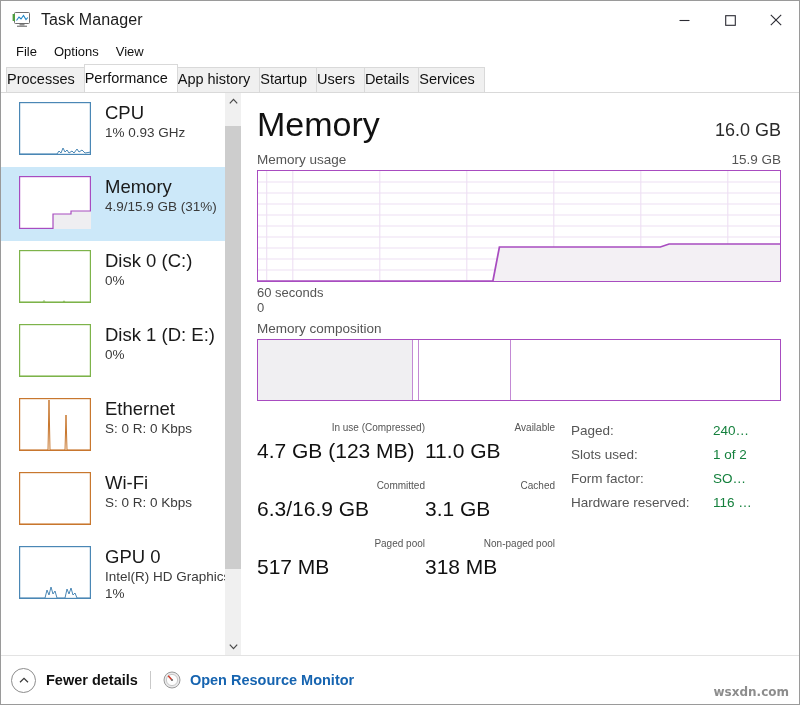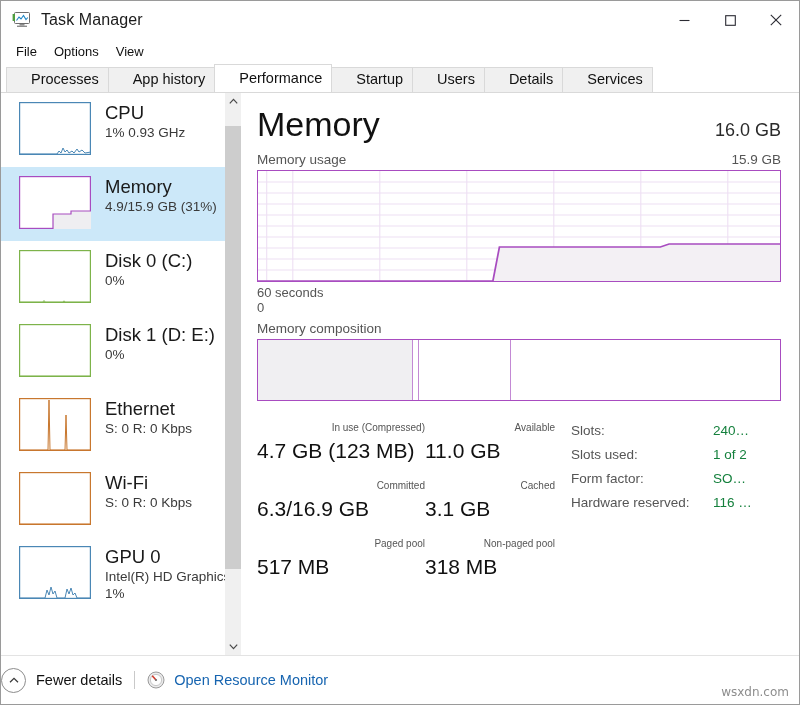--- a/index.html
+++ b/index.html
@@ -86,21 +86,21 @@
     display: flex;
     align-items: flex-end;
     padding-left: 5px;
     background: #ffffff;
     border-bottom: 1px solid #d9d9d9;
     box-sizing: border-box;
   }
   .tab {
     font-size: 14.5px;
     color: #111;
-    padding: 3px 9px 5px 24px;
+    padding: 3px 9px 5px 0;
     background: #f0f0f0;
     border: 1px solid #d9d9d9;
     border-bottom: none;
     margin-right: -1px;
     line-height: 17px;
     box-sizing: border-box;
     height: 25px;
     position: relative;
   }
   .tab.active {
@@ -307,24 +307,25 @@
   }
   .spec-lbl { flex: 0 0 142px; color: #555; white-space: nowrap; }
   .spec-val { color: #15803d; white-space: nowrap; }
 
   
   .footer {
     flex: 0 0 48px;
     height: 48px;
     display: flex;
     align-items: center;
-    padding-left: 0;
+    padding-left: 10px;
     background: #ffffff;
     border-top: 1px solid #e3e3e3;
     position: relative;
+    font-weight: bold;
   }
   .chev-circle {
     width: 23px; height: 23px;
     border-radius: 50%;
     border: 1px solid #8d8d8d;
     display: flex;
     align-items: center;
     justify-content: center;
     color: #444;
     flex: 0 0 23px;
@@ -396,22 +397,22 @@
   </div>
 
   <div class="menubar">
     <div class="menu-item">File</div>
     <div class="menu-item">Options</div>
     <div class="menu-item">View</div>
   </div>
 
   <div class="tabstrip">
     <div class="tab">Processes</div>
+    <div class="tab active">Performance</div>
     <div class="tab">App history</div>
-    <div class="tab active">Performance</div>
     <div class="tab">Startup</div>
     <div class="tab">Users</div>
     <div class="tab">Details</div>
     <div class="tab">Services</div>
   </div>
 
   <div class="content">
 
     <div class="sidebar">
       <div class="sb-list">
@@ -614,21 +615,21 @@
             <div class="stat-cell c2">
               <div class="stat-lbl">Non-paged pool</div>
               <div class="stat-val">318 MB</div>
             </div>
           </div>
 
         </div>
 
         <div class="stats-right">
           <div class="spec-row">
-            <div class="spec-lbl">Slots:</div>
+            <div class="spec-lbl">Paged:</div>
             <div class="spec-val">240…</div>
           </div>
           <div class="spec-row">
             <div class="spec-lbl">Slots used:</div>
             <div class="spec-val">1 of 2</div>
           </div>
           <div class="spec-row">
             <div class="spec-lbl">Form factor:</div>
             <div class="spec-val">SO…</div>
           </div>

